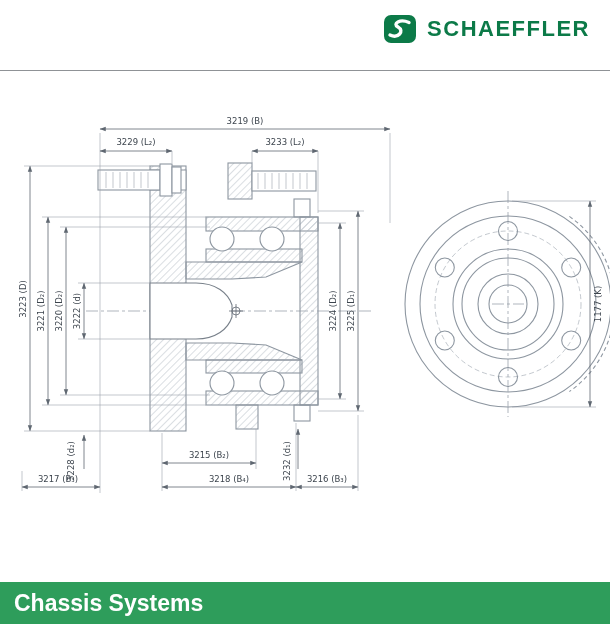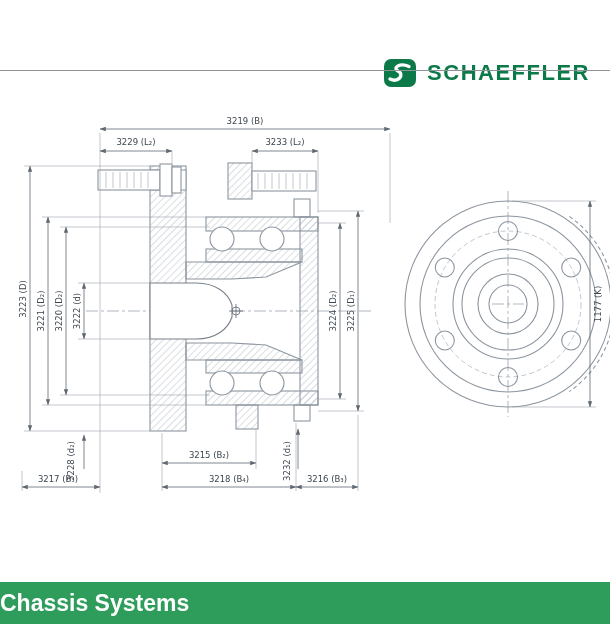--- a/index.html
+++ b/index.html
@@ -4,21 +4,21 @@
 <style>
   html,body { margin:0; padding:0; background:#e9e9e9; }
   .page {
     position:relative; width:610px; height:634px; margin:0 auto;
     background:#ffffff; overflow:hidden;
     font-family:"Liberation Sans", sans-serif;
   }
   
   .brand {
     position:absolute; top:14px; right:20px;
-    display:flex; align-items:center; gap:10px;margin-top:44px;
+    display:flex; align-items:center; gap:10px;
   }
   .logo-svg { width:34px; height:30px; display:block; }
   .logo-shape { fill:var(--brand-green,#0c7a48); }
   .logo-swoosh { stroke:#ffffff; stroke-width:3.4; fill:none; stroke-linecap:round; }
   .brand-text {
     color:var(--brand-green,#0c7a48);
     font-size:22px; font-weight:bold; letter-spacing:1.5px;
   }
   .header-rule {
     position:absolute; top:70px; left:0; width:610px; height:1px;
@@ -37,21 +37,21 @@
     fill:#3d454e; font-family:"DejaVu Sans", sans-serif; font-size:8.5px;
     text-anchor:middle;
   }
   
   .footer-bar {
     position:absolute; left:0; top:582px; width:610px; height:42px;
     background:var(--footer-green,#2e9d5b);
     display:flex; align-items:center;
   }
   .footer-title {
-    color:#ffffff; font-size:23px; font-weight:bold; 
+    color:#ffffff; font-size:23px; font-weight:bold; padding-left:14px;
   }
 </style>
 </head>
 <body>
 
 <div class="page">
 
   <header>
     <div class="brand">
       <svg class="logo-svg" viewBox="0 0 34 30" aria-hidden="true">

